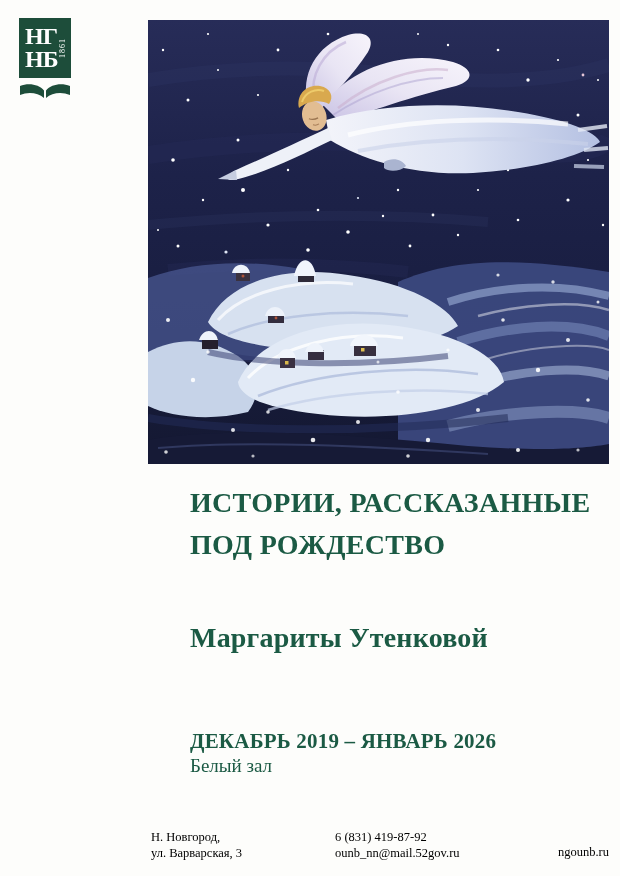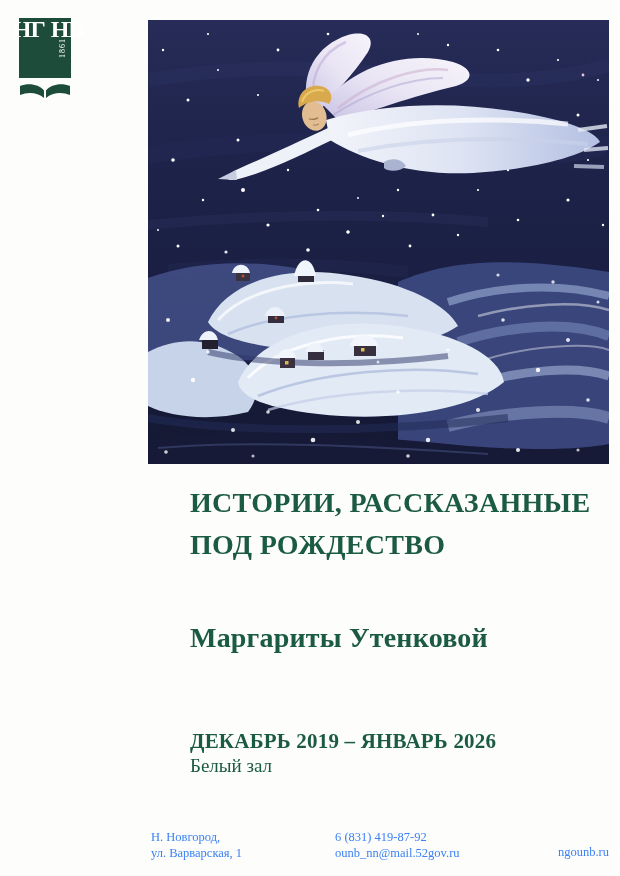--- a/index.html
+++ b/index.html
@@ -12,21 +12,21 @@
     width:620px;height:876px;
     margin:0 auto;
     background:#fdfdfb;
     overflow:hidden;
   }
   
   .logo{position:absolute;left:19px;top:18px;width:52px;}
   .logo-box{
     position:relative;width:52px;height:60px;
     background:#1d4d3a;color:#ffffff;
-    display:flex;flex-direction:row;align-items:flex-start;justify-content:center;
+    display:flex;flex-direction:column;align-items:flex-start;justify-content:center;
     padding:0;box-sizing:border-box;
   }
   .logo-line{
     font-family:"Liberation Serif","DejaVu Serif",serif;
     font-weight:700;font-size:24px;line-height:23px;
     letter-spacing:-1px;margin-left:6px;
   }
   .logo-year{
     position:absolute;right:-1px;top:50%;
     transform:translateY(-50%) rotate(-90deg);
@@ -62,21 +62,21 @@
     letter-spacing:0.2px;
   }
   .venue{
     position:absolute;left:148px;top:754px;width:440px;
     font-size:19px;line-height:23px;font-weight:500;
   }
   
   .footer-col{
     position:absolute;top:830px;
     font-size:12.5px;line-height:15.5px;font-weight:400;
-    color:#3b82f6;
+    color:#000000;
   }
   .footer-address{left:151px;}
   .footer-contact{left:335px;}
   .footer-site{top:845px;right:11px;text-align:right;}
 </style>
 </head>
 <body>
 
 <div class="poster">
 
@@ -279,21 +279,21 @@
 
   <div class="names green">
     <div>Маргариты Утенковой</div>
   </div>
 
   <div class="dates green">ДЕКАБРЬ 2019 – ЯНВАРЬ 2026</div>
   <div class="venue green">Белый зал</div>
 
   <div class="footer-col footer-address">
     <div>Н. Новгород,</div>
-    <div>ул. Варварская, 1</div>
+    <div>ул. Варварская, 3</div>
   </div>
   <div class="footer-col footer-contact">
     <div>6 (831) 419-87-92</div>
     <div>ounb_nn@mail.52gov.ru</div>
   </div>
   <div class="footer-col footer-site">ngounb.ru</div>
 
 </div>
 
 </body></html>

